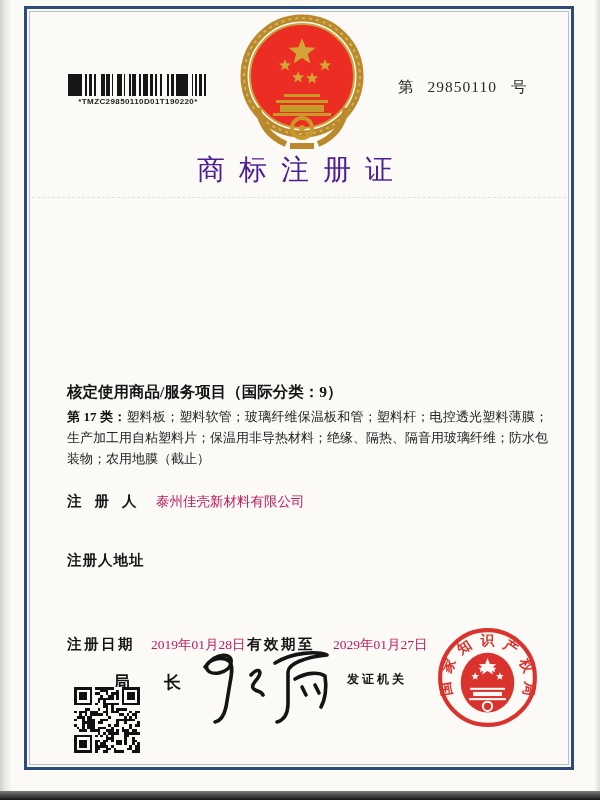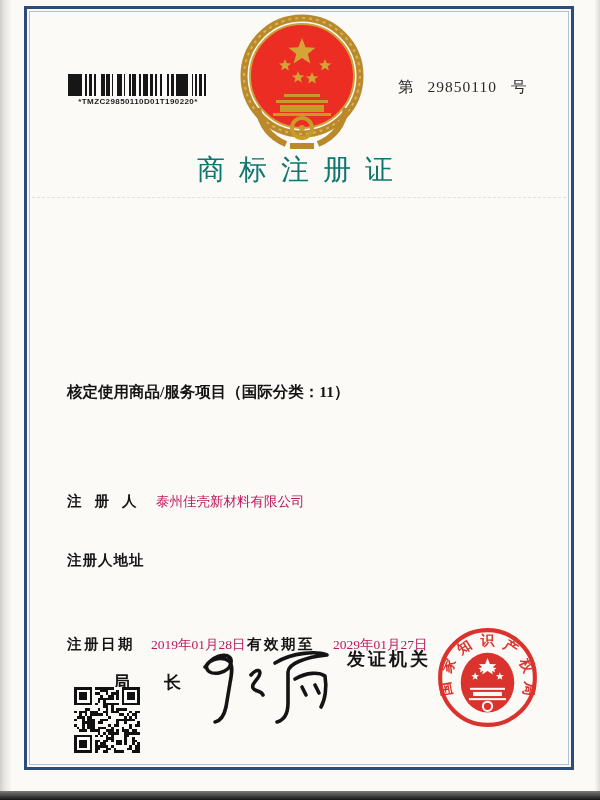--- a/index.html
+++ b/index.html
@@ -49,21 +49,21 @@
   #emblem { position:absolute; left:240px; top:12px; }
   
   #cert-no {
     position:absolute; left:398px; top:77px;
     font-size:15.5px; color:#2a2a2a; white-space:nowrap;
   }
   #cert-no .num { margin:0 14px; letter-spacing:1px; }
   
   #doc-title {
     position:absolute; top:151px; left:0; width:100%;
-    text-align:center; font-size:28px; color:#0f766e;
+    text-align:center; font-size:28px; color:#4c1d95;
     letter-spacing:14px; padding-left:4px; font-weight:500;
   }
   .faint-rule {
     position:absolute; top:197px; left:32px; right:34px;
     border-top:1px dashed #d7d6d2; opacity:.7;
   }
   
   #trademark {
     position:absolute; top:234px; left:0; width:100%;
     text-align:center; font-size:88px; font-weight:800; color:#141414;
@@ -84,21 +84,21 @@
   .value { color:#be185d; white-space:nowrap; }
   #registrant-label { position:absolute; left:67px; top:492px; font-size:14.5px; letter-spacing:13px; }
   #registrant-value { position:absolute; left:156px; top:493px; font-size:13.5px; }
   #address-label    { position:absolute; left:67px; top:551px; font-size:14.5px; letter-spacing:1px; }
   #address-value    { position:absolute; left:156px; top:552px; font-size:13.5px; }
   #regdate-label    { position:absolute; left:67px; top:635px; font-size:14.5px; letter-spacing:2.5px; }
   #regdate-value    { position:absolute; left:151px; top:636px; font-size:13.5px; }
   #valid-label      { position:absolute; left:247px; top:635px; font-size:14.5px; letter-spacing:2.5px; }
   #valid-value      { position:absolute; left:333px; top:636px; font-size:13.5px; }
   #director-label   { position:absolute; left:73px;  top:671px; font-size:17px; letter-spacing:34px;margin-left:40px; }
-  #issuer-label     { position:absolute; left:347px; top:647px; font-size:18px; letter-spacing:3px; }
+  #issuer-label     { position:absolute; left:347px; top:671px; font-size:12px; letter-spacing:3px; }
   
   #qr-code { position:absolute; left:74px; top:687px; width:66px; height:66px; }
   #qr-code svg { width:100%; height:100%; shape-rendering:crispEdges; }
   
   #signature { position:absolute; left:175px; top:643px; }
   
   #seal { position:absolute; left:436px; top:626px; opacity:.93; }
 </style>
 </head>
 <body>
@@ -194,21 +194,24 @@
   </div>
 
   <div id="cert-no">
     <span>第</span><span class="num">29850110</span><span>号</span>
   </div>
 
   <div id="doc-title">商标注册证</div>
   <div class="faint-rule"></div>
 
 
-  <div id="goods-heading">核定使用商品/服务项目（国际分类：11）</div>
+  <div id="goods-heading">核定使用商品/服务项目（国际分类：9）</div>
+  <div id="goods-body">
+    <span class="cls">第 17 类：</span><span>塑料板；塑料软管；玻璃纤维保温板和管；塑料杆；电控透光塑料薄膜；生产加工用自粘塑料片；保温用非导热材料；绝缘、隔热、隔音用玻璃纤维；防水包装物；农用地膜（截止）</span>
+  </div>
 
   <div id="registrant-label" class="label">注册人</div>
   <div id="registrant-value" class="value">泰州佳壳新材料有限公司</div>
 
   <div id="address-label" class="label">注册人地址</div>
 
   <div id="regdate-label" class="label">注册日期</div>
   <div id="regdate-value" class="value">2019年01月28日</div>
   <div id="valid-label" class="label">有效期至</div>
   <div id="valid-value" class="value">2029年01月27日</div>

